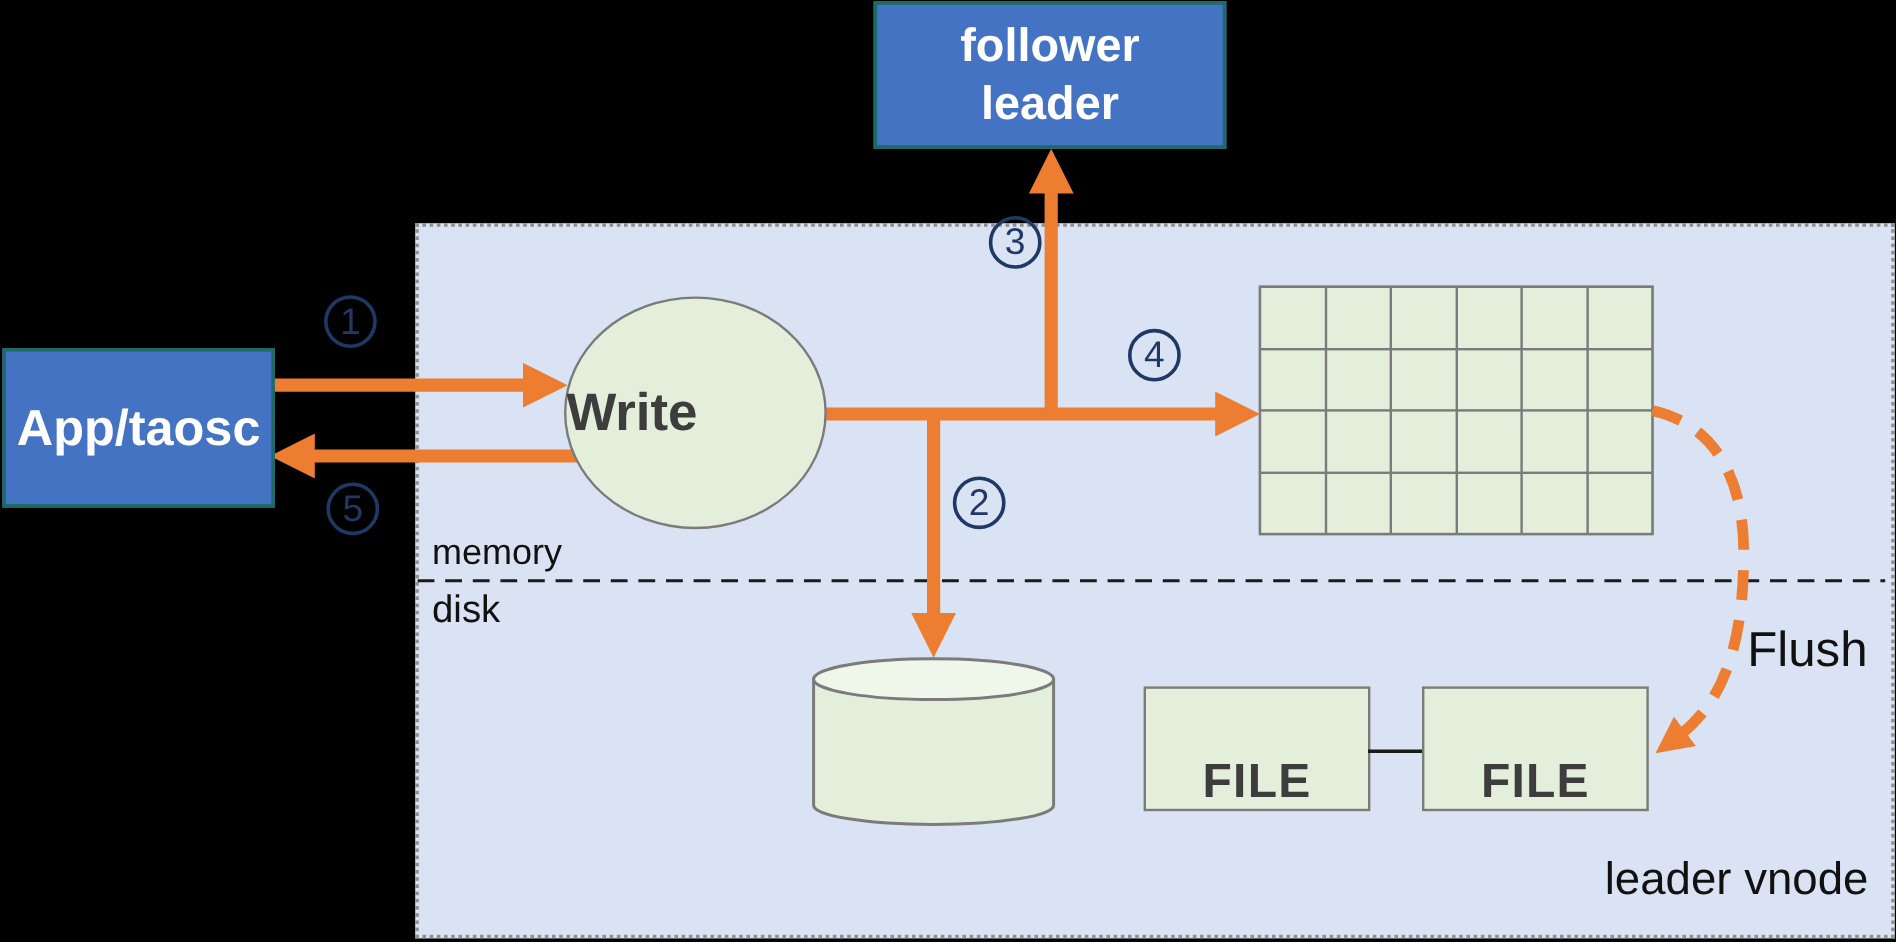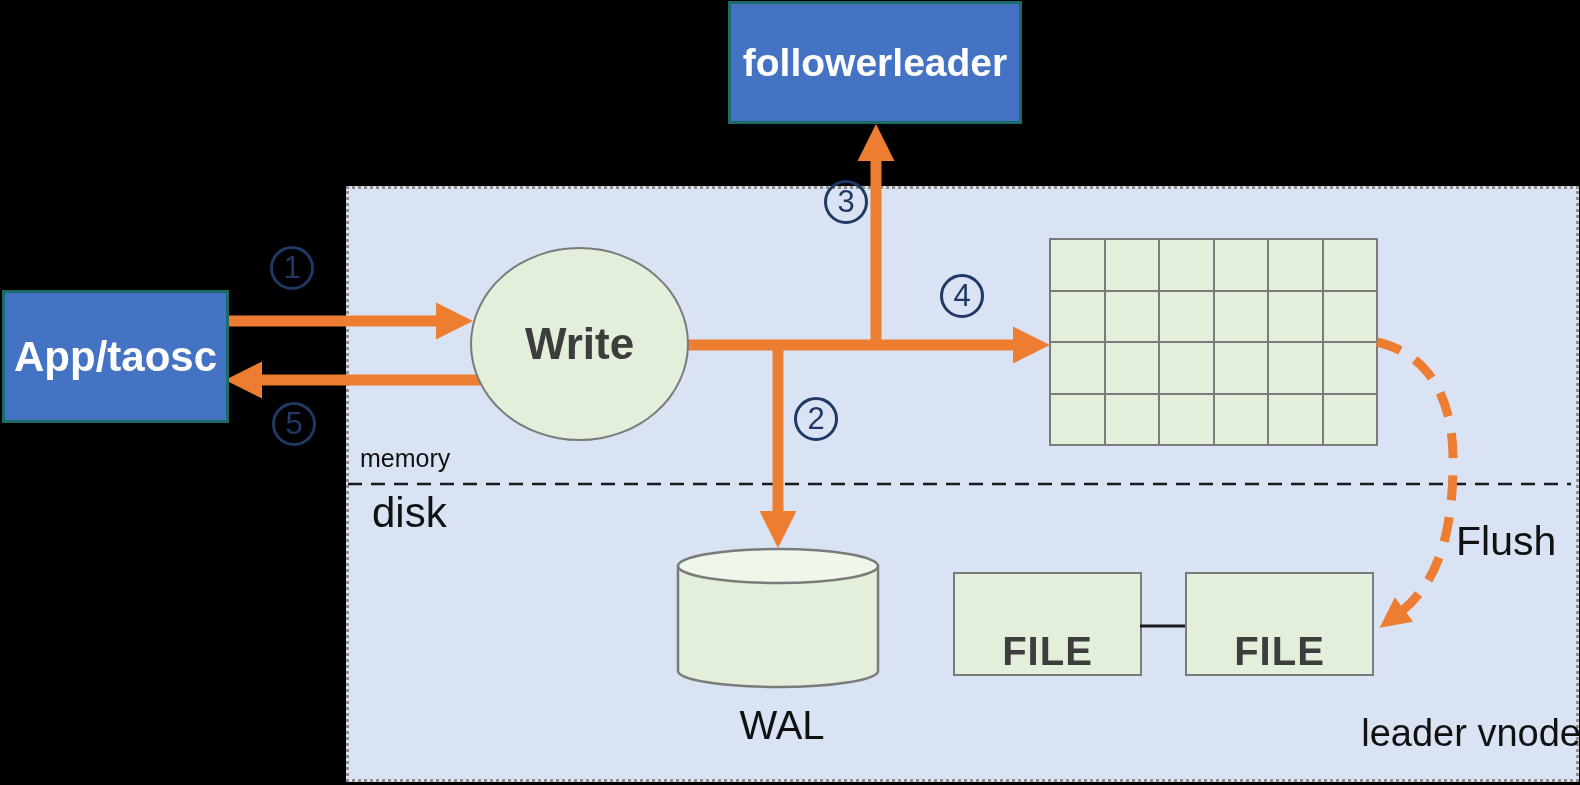--- a/index.html
+++ b/index.html
@@ -22,52 +22,52 @@
   .arrow{ stroke:var(--orange); stroke-width:11; fill:none; }
   .arrow-dashed{ stroke:var(--orange); stroke-width:9; fill:none; stroke-dasharray:25 17; }
   .divider{ stroke:#1a1a1a; stroke-width:2.5; stroke-dasharray:14 9; }
   .connector{ stroke:#1a1a1a; stroke-width:3; }
   .cyl-body{ fill:var(--green); stroke:var(--gray-border); stroke-width:2.5; }
   .cyl-top{ fill:var(--green-light); stroke:var(--gray-border); stroke-width:2.5; }
   .head-fill{ fill:var(--orange); }
   
   .bluebox{
     position:absolute; background:var(--blue); border:3px solid var(--teal);
-    color:#fff; font-weight:bold; display:flex; flex-direction:row;
+    color:#fff; font-weight:bold; display:flex; flex-direction:column;
     align-items:center; justify-content:center; text-align:center; z-index:3;
   }
   .app{ left:2px; top:290px; width:221px; height:127px; font-size:42px; }
   .follower{ left:728px; top:1px; width:288px; height:117px; font-size:39px; line-height:1.22; }
   .writecircle{
     position:absolute; left:470px; top:247px; width:215px; height:190px;
     background:var(--green); border:2.5px solid var(--gray-border); border-radius:50%;
-    display:flex; align-items:center; justify-content:center;
+    display:flex; align-items:center; justify-content:flex-start;
     font-size:44px; font-weight:bold; color:var(--text-dark); z-index:3;
   }
   .memgrid{
     position:absolute; left:1049px; top:238px; width:325px; height:204px;
     display:grid; gap:2px; background:var(--gray-border);
     border:2px solid var(--gray-border); z-index:1;
   }
   .memgrid .cell{ background:var(--green); }
   .filebox{
     position:absolute; top:572px; width:185px; height:100px;
     background:var(--green); border:2.5px solid var(--gray-border);
     display:flex; align-items:flex-end; justify-content:center;
     font-size:40px; font-weight:bold; color:var(--text-dark); letter-spacing:1px; z-index:1;
   }
   .file-left{ left:953px; }
   .file-right{ left:1185px; }
   
   .lbl{ position:absolute; color:var(--ink); z-index:4; white-space:nowrap; }
-  .lbl-memory{ left:360px; top:444px; font-size:25px; }
-  .lbl-disk{ left:360px; top:489px; font-size:42px;margin-left:12px; }
+  .lbl-memory{ left:360px; top:444px; font-size:30px; }
+  .lbl-disk{ left:360px; top:489px; font-size:32px; }
   .lbl-wal{ left:722px; top:703px; width:120px; text-align:center; font-size:40px; }
   .lbl-flush{ left:1456px; top:518px; font-size:41px; }
-  .lbl-leader{ left:1337px; top:712px; width:220px; text-align:right; font-size:38px;margin-left:24px; }
+  .lbl-leader{ left:1337px; top:712px; width:220px; text-align:right; font-size:38px; }
   
   .badge{
     position:absolute; width:38px; height:38px; border:3px solid var(--navy);
     border-radius:50%; color:var(--navy); font-size:31px; line-height:38px;
     text-align:center; z-index:4; background:transparent;
   }
   .b1{ left:270px; top:246px; }
   .b2{ left:794px; top:397px; }
   .b3{ left:824px; top:180px; }
   .b4{ left:940px; top:274px; }
@@ -151,21 +151,20 @@
     <span>follower</span>
     <span>leader</span>
   </div>
 
   <div class="writecircle">
     <span>Write</span>
   </div>
 
   <div class="lbl lbl-memory">memory</div>
   <div class="lbl lbl-disk">disk</div>
-  <div class="lbl lbl-wal">WAL</div>
   <div class="lbl lbl-flush">Flush</div>
   <div class="lbl lbl-leader">leader vnode</div>
 
   <div class="badge b1">1</div>
   <div class="badge b2">2</div>
   <div class="badge b3">3</div>
   <div class="badge b4">4</div>
   <div class="badge b5">5</div>
 
 </div>

